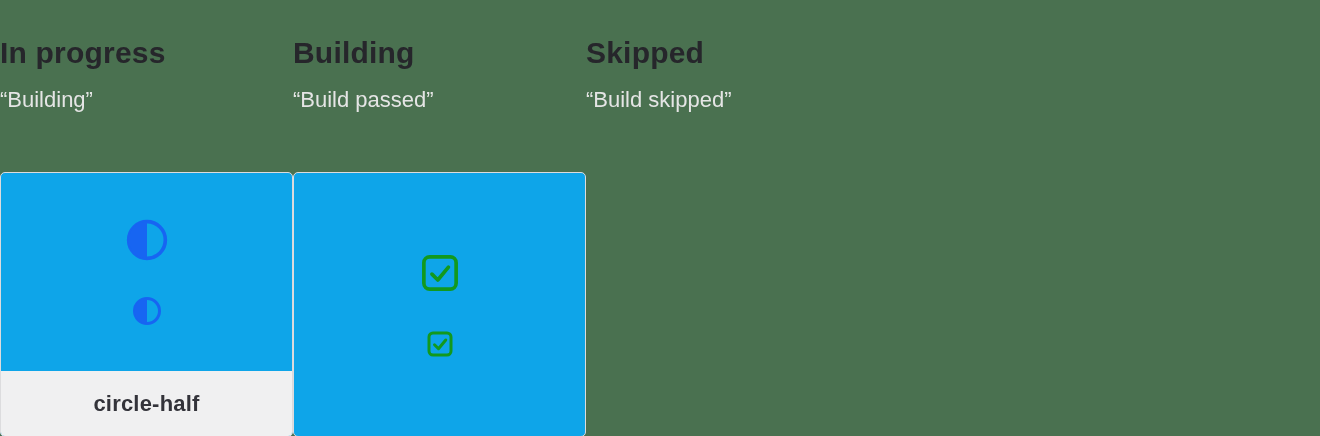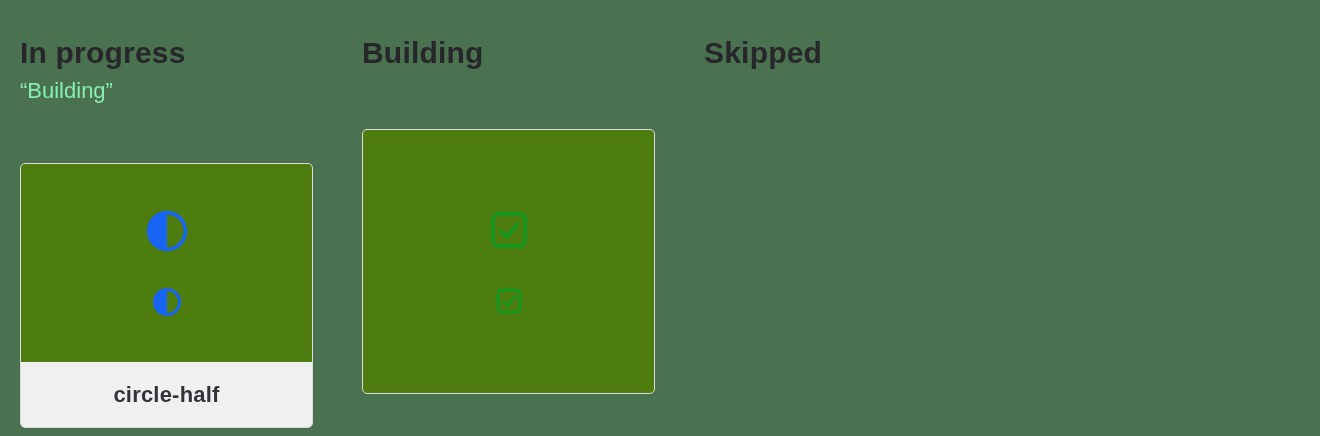--- a/index.html
+++ b/index.html
@@ -4,50 +4,48 @@
 <style>
   * { box-sizing: border-box; margin: 0; padding: 0; }
   html, body { width: 1320px; height: 436px; }
   body {
     background: #4a7150;
     font-family: "Liberation Sans", sans-serif;
     overflow: hidden;
   }
   .columns {
     display: flex;
-    gap: 49px;
     width: 1276px;
-    padding-left: 20px;
   }
   .column {
     width: 293px;
     flex: 0 0 293px;
     padding-top: 34px;
     display: flex;
     flex-direction: column;
   }
   .title {
     font-size: 30px;
     line-height: 38px;
     font-weight: 800;
     color: #26262b;
     letter-spacing: 0.2px;
   }
   .subtitle {
-    margin-top: 4px;
+    margin-top: 13px;
     font-size: 22px;
     line-height: 30px;
     font-weight: 500;
-    color: #86efac;
+    color: #e5e5e5;
   }
   .card {
     margin-top: 57px;
     width: 293px;
     height: 265px;
-    background: #4d7c0f;
+    background: #0ea5e9;
     border: 1px solid #dcdcde;
     border-radius: 5px;
     overflow: hidden;
     display: flex;
     flex-direction: column;
     box-shadow: 0 1px 2px rgba(0,0,0,0.06);
   }
   .icon-area {
     flex: 1 1 auto;
     display: flex;
@@ -92,20 +90,21 @@
             <path d="M12 2a10 10 0 0 0 0 20Z" fill="#1765f2"></path>
           </svg>
         </span>
       </div>
       <div class="card-footer">circle-half</div>
     </div>
   </section>
 
   <section class="column">
     <h2 class="title">Building</h2>
+    <p class="subtitle">“Build passed”</p>
     <div class="card">
       <div class="icon-area">
         <span class="icon">
           <svg width="44" height="44" viewBox="0 0 24 24">
             <g fill="none" stroke="#12991e" stroke-width="2" stroke-linecap="round" stroke-linejoin="round">
               <rect x="3.2" y="3.2" width="17.6" height="17.6" rx="3.2"></rect>
               <path d="M7.6 12.6l3.2 3.2 5.8-7"></path>
             </g>
           </svg>
         </span>
@@ -117,15 +116,16 @@
             </g>
           </svg>
         </span>
       </div>
     </div>
   </section>
 
 
   <section class="column">
     <h2 class="title">Skipped</h2>
+    <p class="subtitle">“Build skipped”</p>
   </section>
 
 </div>
 
 </body></html>

